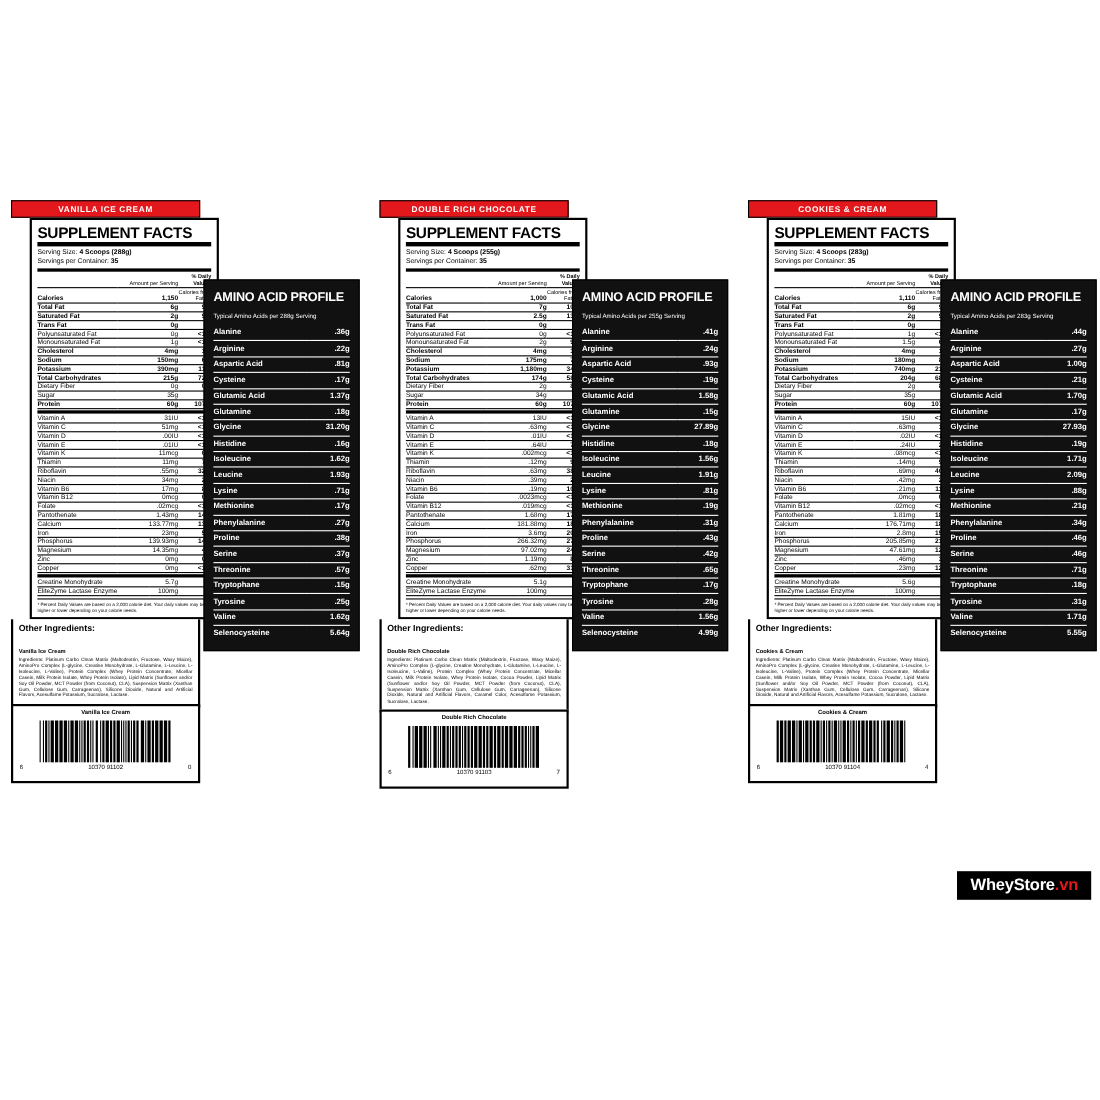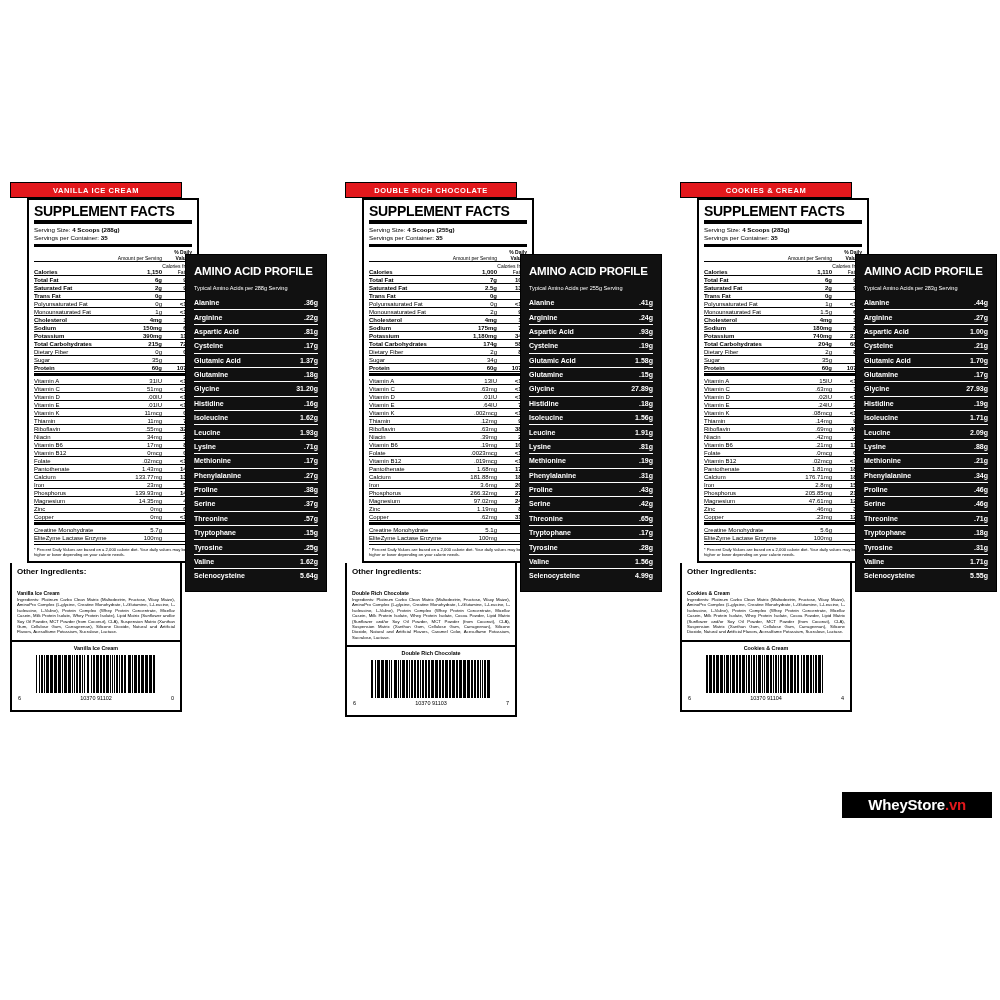--- a/index.html
+++ b/index.html
@@ -107,21 +107,21 @@
   table.aa { width: 100%; border-collapse: collapse; font-size: 7px; }
   table.aa td { padding: 3.2px 0; border-bottom: 0.5px solid #fff; font-weight: bold; }
   table.aa td.v { text-align: right; }
   table.aa tr:last-child td { border-bottom: none; }
 
   
   .wm {
     position: absolute; right: 8px; bottom: 182px;
     background: #000; color: #fff;
     font-size: 15px; font-weight: bold;
-    padding: 4px 26px 5px;
+    padding: 4px 12px 5px;
     letter-spacing: -0.2px;
   }
   .wm .dot { color: #e2181c; }
 </style>
 </head>
 <body>
 
 <div id="stage">
     <div class="panel-group g1">
       <div class="flavor-banner">

